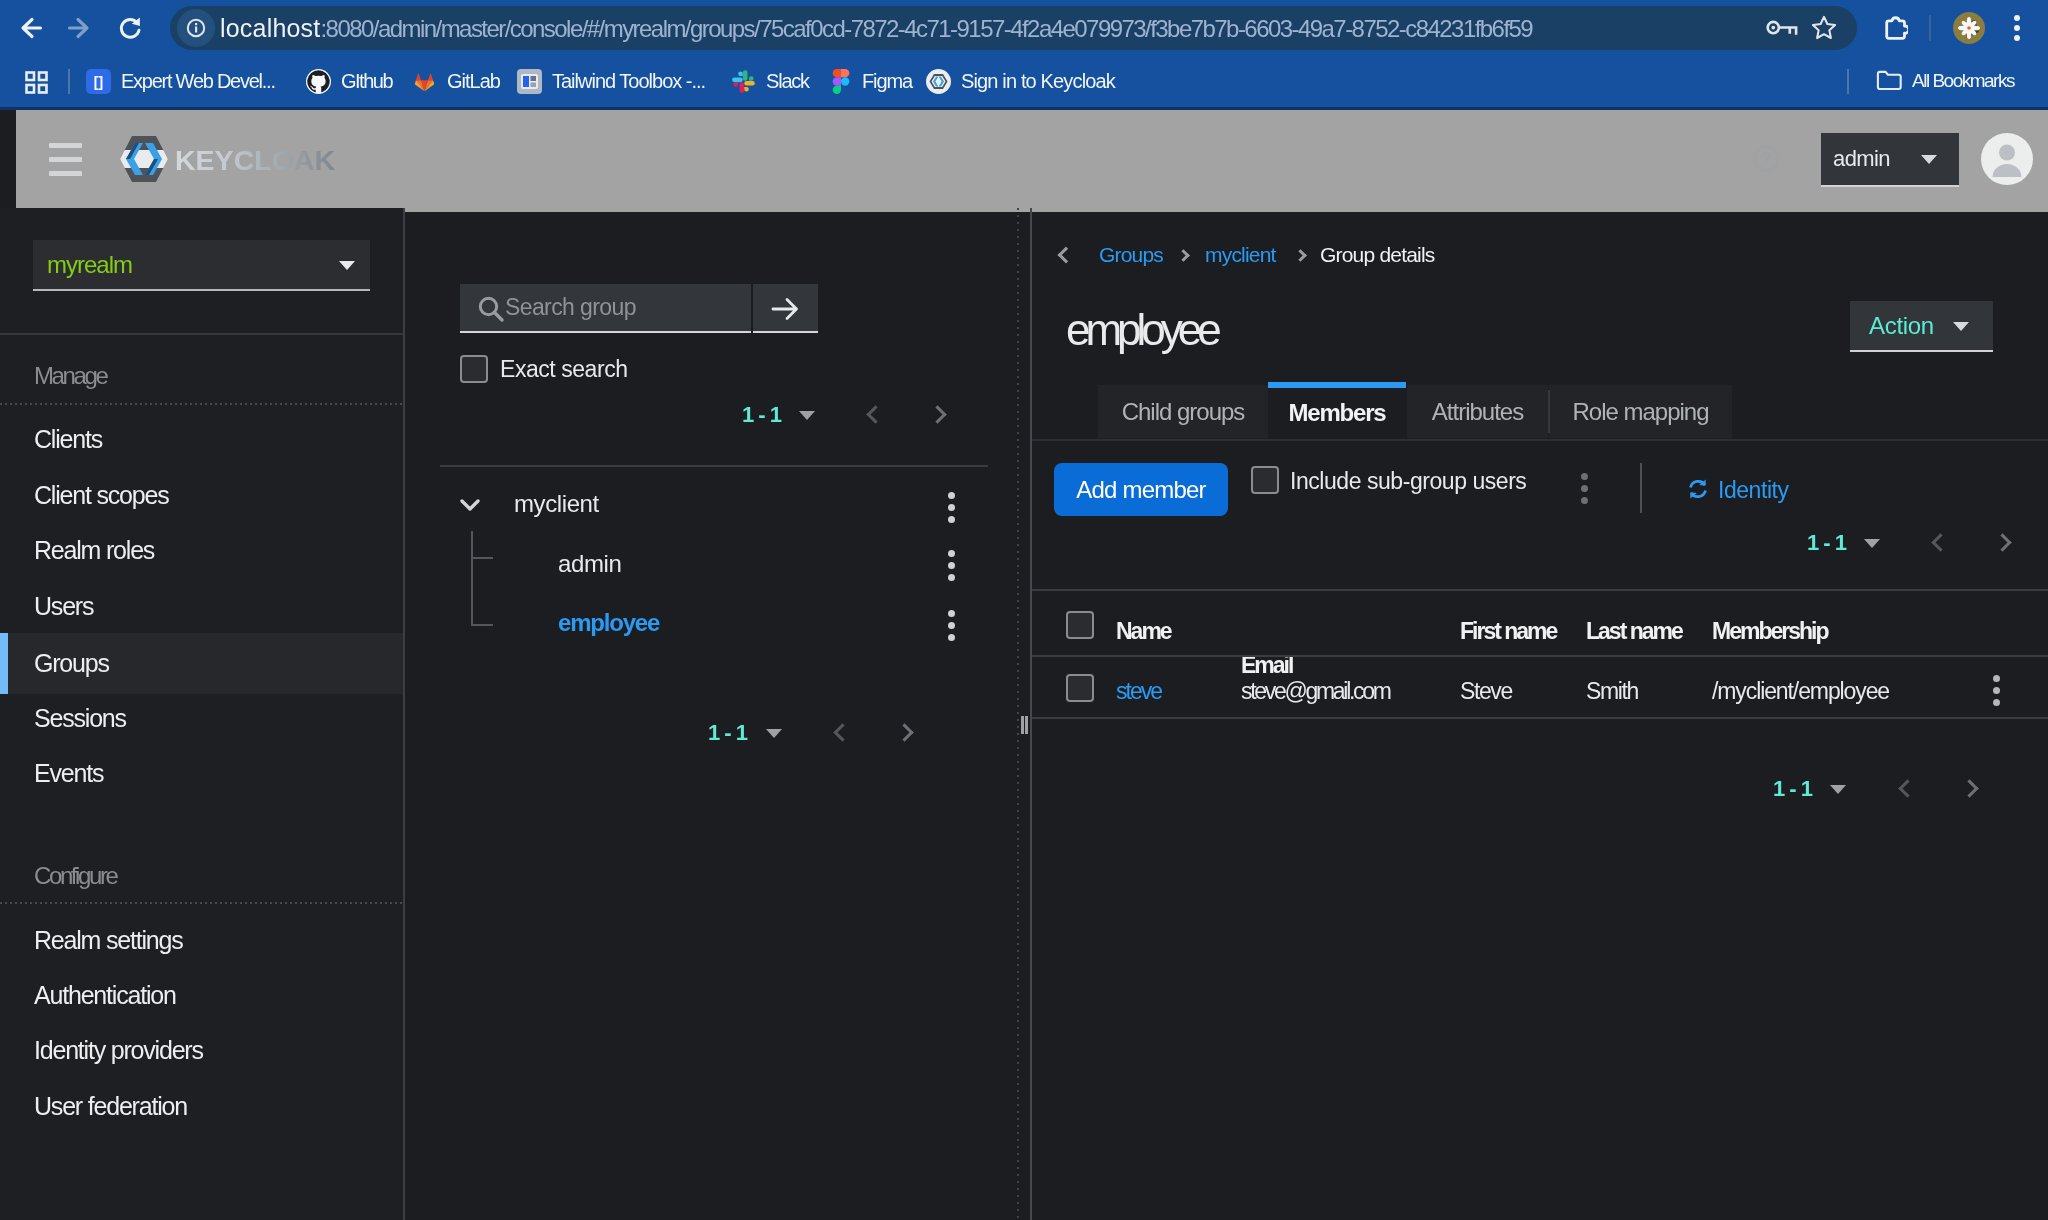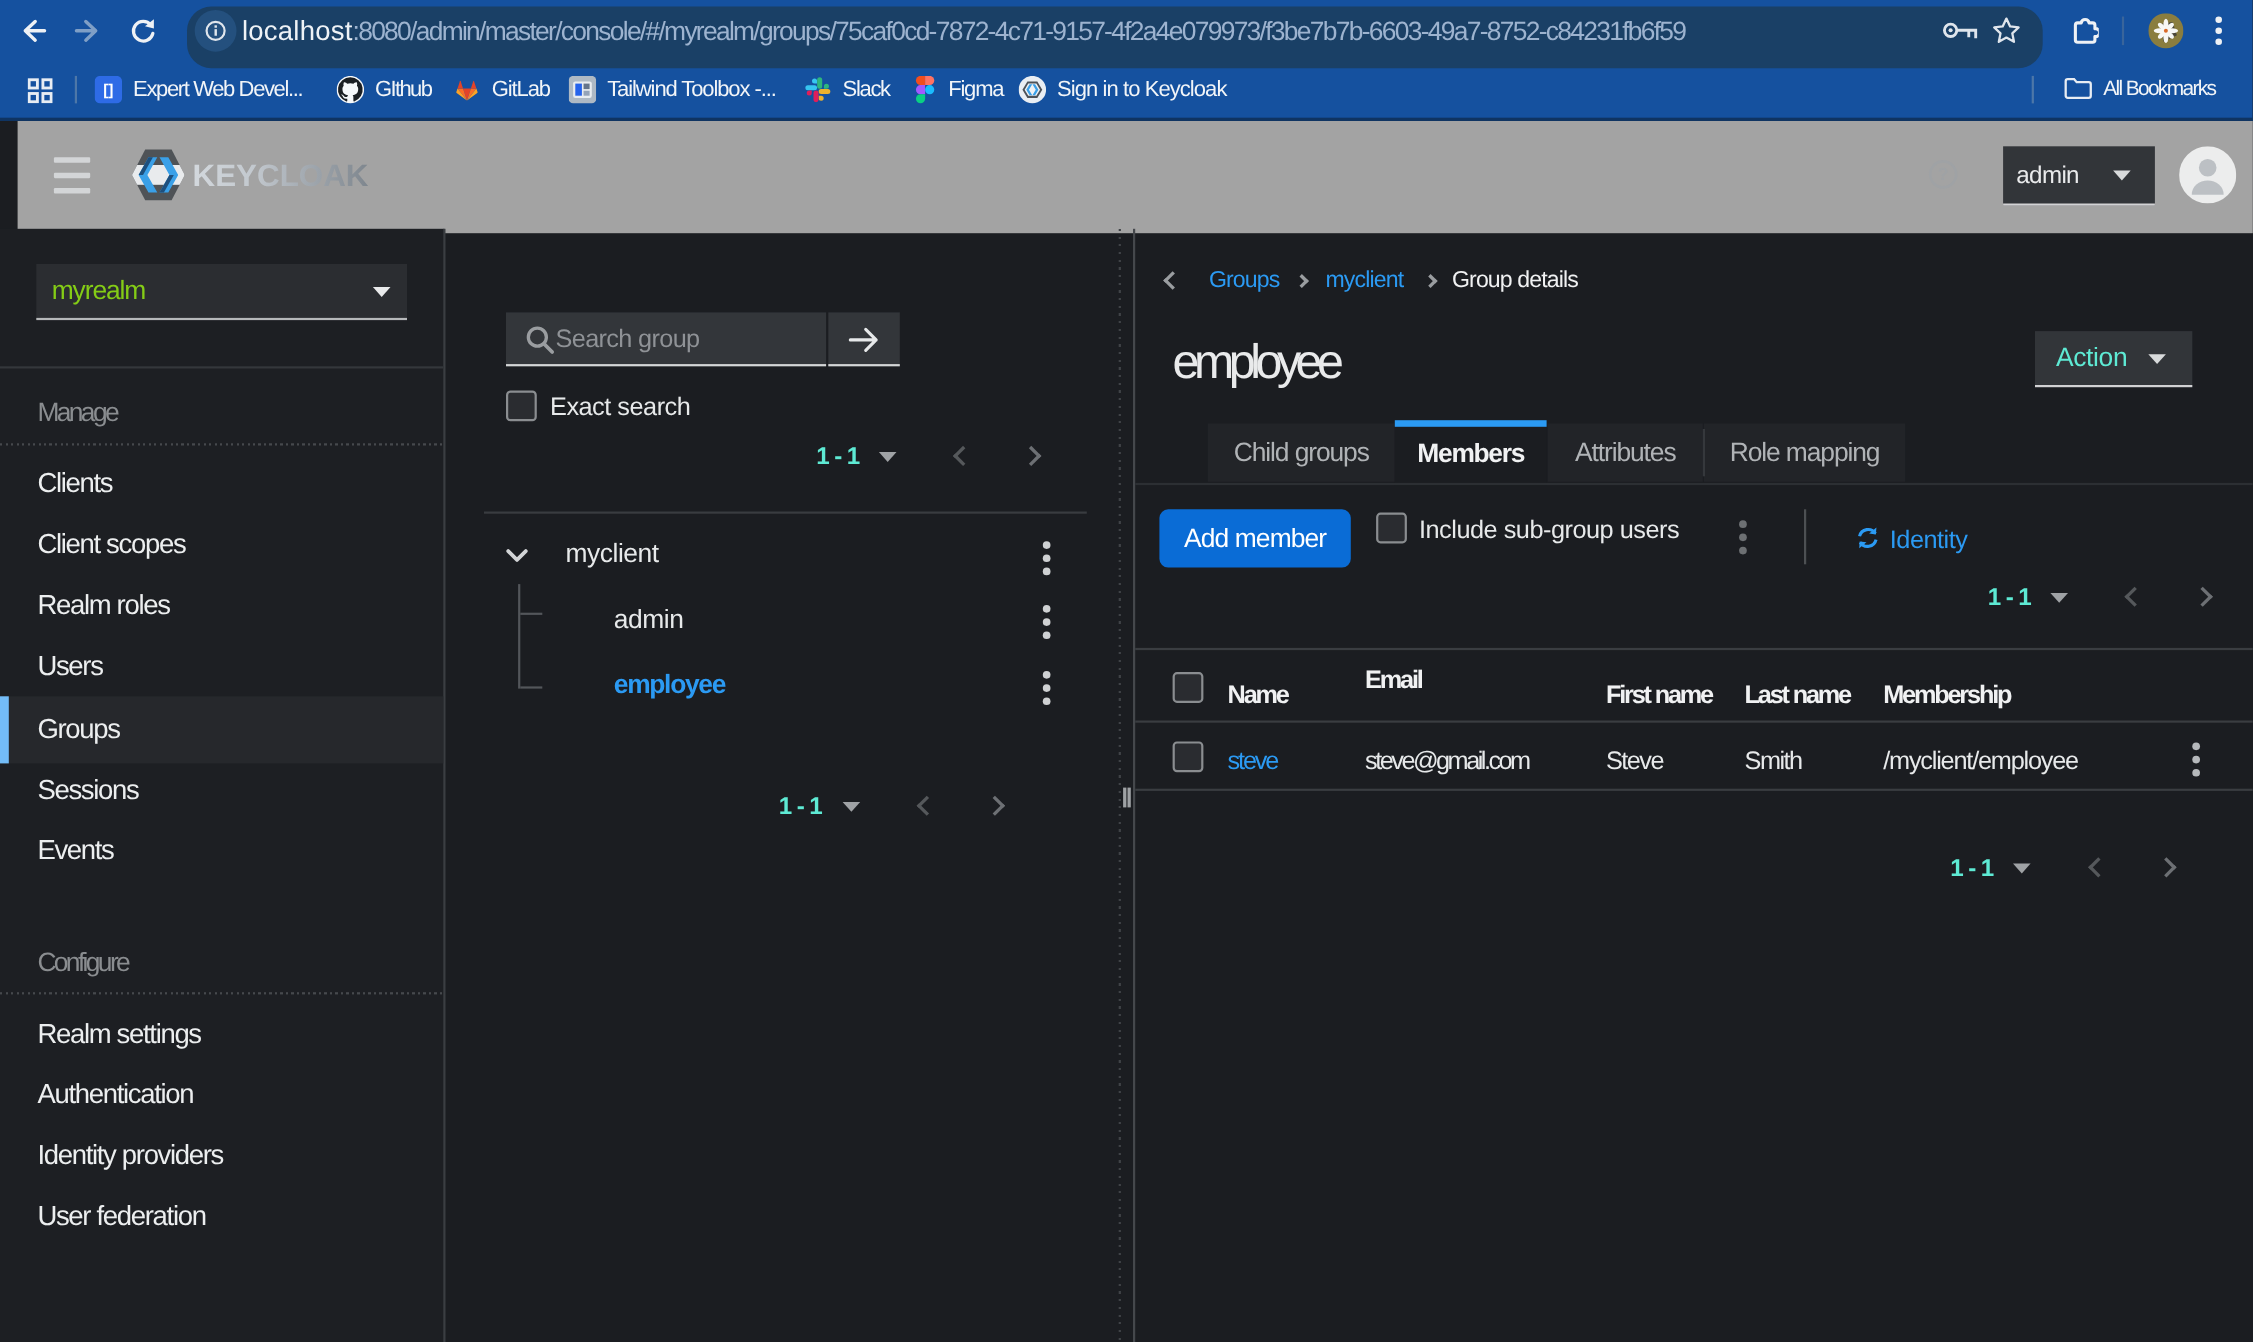--- a/index.html
+++ b/index.html
@@ -5,21 +5,21 @@
   * { margin:0; padding:0; box-sizing:border-box; }
   html,body { width:2048px; height:1220px; overflow:hidden; background:#1b1d21;
     font-family:"Liberation Sans", sans-serif; }
   #root { position:relative; width:2048px; height:1220px; }
   .abs { position:absolute; }
   svg { display:block; }
 
   
   #chrome { position:absolute; left:0; top:0; width:2048px; height:110px; background:#15519f; }
   #chrome-btm { position:absolute; left:0; top:107px; width:2048px; height:3px; background:#0f3462; }
-  #capsule { position:absolute; left:170px; top:6px; width:1687px; height:56px; border-radius:22px; background:#1a4066;text-decoration:underline; }
+  #capsule { position:absolute; left:170px; top:6px; width:1687px; height:44px; border-radius:22px; background:#1a4066;text-decoration:underline; }
   #infodisc { position:absolute; left:7px; top:3px; width:38px; height:38px; border-radius:50%; background:#24507e; }
   #urltext { position:absolute; left:50px; top:0; height:44px; line-height:44px; font-size:25px; color:#9db3cf; white-space:nowrap; }
   #urltext b { color:#eef2f6; font-weight:normal; letter-spacing:0.2px; }
   #urltext span { font-size:24px; letter-spacing:-1.55px; }
   #bookmarks { position:absolute; left:0; top:55px; width:2048px; height:52px; font-size:20px; color:#f2f5f8; }
   .bk { position:absolute; top:0; height:52px; display:flex; align-items:center; }
   .bk .txt { margin-left:10px; }
   .vsep-chrome { position:absolute; width:2px; background:#4d77a8; }
 
   
@@ -392,21 +392,21 @@
   <div class="lbl blue" style="left:1718px;top:477px;font-size:23px;">Identity</div>
 
   <div class="pagtxt" style="left:1807px;top:530px;">1 - 1</div>
   <div class="caret" style="left:1864px;top:539px;"></div>
   <div class="chev l" style="left:1934px;top:536px;"></div>
   <div class="chev r" style="left:1996px;top:536px;border-color:#6d7074;"></div>
 
   <div class="sep" style="left:1032px;top:589px;width:1016px;border-top-color:#3a3d41;"></div>
   <div class="chk" style="left:1066px;top:611px;"></div>
   <div class="th" style="left:1116px;top:618px;">Name</div>
-  <div class="th" style="left:1241px;top:604px;">Email</div>
+  <div class="th" style="left:1241px;top:652px;">Email</div>
   <div class="th" style="left:1460px;top:618px;">First name</div>
   <div class="th" style="left:1586px;top:618px;">Last name</div>
   <div class="th" style="left:1712px;top:618px;">Membership</div>
   <div class="sep" style="left:1032px;top:655px;width:1016px;border-top-color:#3a3d41;"></div>
   <div class="chk" style="left:1066px;top:674px;"></div>
   <div class="td blue" style="left:1116px;top:678px;letter-spacing:-2px;">steve</div>
   <div class="td" style="left:1241px;top:678px;letter-spacing:-2.3px;">steve@gmail.com</div>
   <div class="td" style="left:1460px;top:678px;">Steve</div>
   <div class="td" style="left:1586px;top:678px;">Smith</div>
   <div class="td" style="left:1712px;top:678px;letter-spacing:-1.1px;">/myclient/employee</div>

